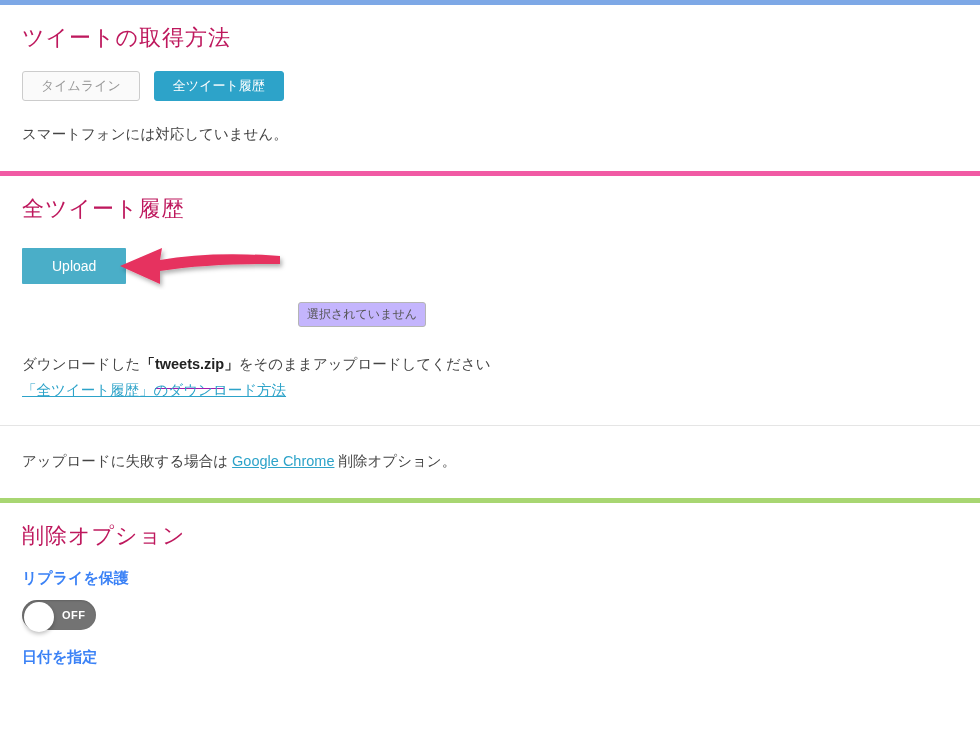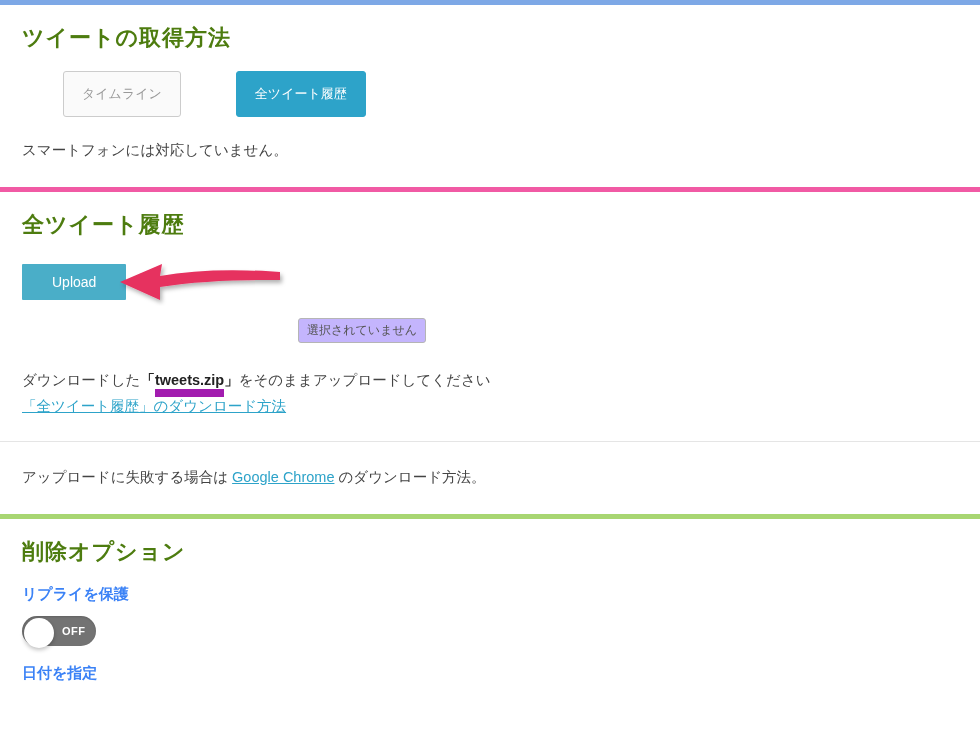--- a/index.html
+++ b/index.html
@@ -18,39 +18,38 @@
       width: 100%;
     }
     .divider-blue { background: #7da8e6; }
     .divider-pink { background: #f15aa4; }
     .divider-green { background: #a8d672; }
     .section {
       padding: 18px 22px 24px 22px;
     }
     .section-heading {
       font-size: 22px;
-      font-weight: 700;
-      color: #4d7c0f;
+      font-weight: 400;
+      color: #be185d;
       margin-bottom: 18px;
       letter-spacing: 1px;
     }
     .tab-row {
       display: flex;
       gap: 14px;
       margin-bottom: 20px;
     }
     .tab-btn {
       border: 1px solid #ccc;
       background: #fafafa;
       color: #999;
       font-size: 13px;
-      padding: 13px 18px;
+      padding: 5px 18px;
       border-radius: 3px;
       cursor: pointer;
-      margin-left: 41px;
     }
     .tab-btn.active {
       background: #2da3c9;
       color: #fff;
       border-color: #2da3c9;
     }
     .body-text {
       font-size: 14.5px;
       color: #444;
       line-height: 1.8;
@@ -84,22 +83,22 @@
       border: 1px solid #b5b5b5;
       background: #c4b5fd;
       font-size: 12px;
       color: #555;
       padding: 3px 8px;
       border-radius: 3px;
       margin-left: 160px;
       margin-bottom: 14px;
     }
     .underline-red {
-      border-bottom: 8px solid #a21caf;
-      padding-bottom: 1px;
+      border-bottom: 1px solid #a21caf;
+      padding-bottom: 16px;
       font-weight: 700;
     }
     .link {
       color: #2da3c9;
       text-decoration: underline;
       cursor: pointer;
     }
     .thin-divider {
       height: 1px;
       background: #e5e5e5;
@@ -188,21 +187,21 @@
   <p class="body-text">
     <span>ダウンロードした</span><strong>「</strong><strong class="underline-red">tweets.zip</strong><strong>」</strong><span>をそのままアップロードしてください</span>
   </p>
   <p class="body-text">
     <a class="link">「全ツイート履歴」のダウンロード方法</a>
   </p>
 
   <div class="thin-divider"></div>
 
   <p class="body-text">
-    <span>アップロードに失敗する場合は </span><a class="link">Google Chrome</a><span> のダウンロード方法。</span>
+    <span>アップロードに失敗する場合は </span><a class="link">Google Chrome</a><span> 削除オプション。</span>
   </p>
 </div>
 
 <div class="divider divider-green"></div>
 
 <div class="section">
   <h2 class="section-heading">削除オプション</h2>
 
   <div class="opt-label">リプライを保護</div>
   <div class="toggle">

